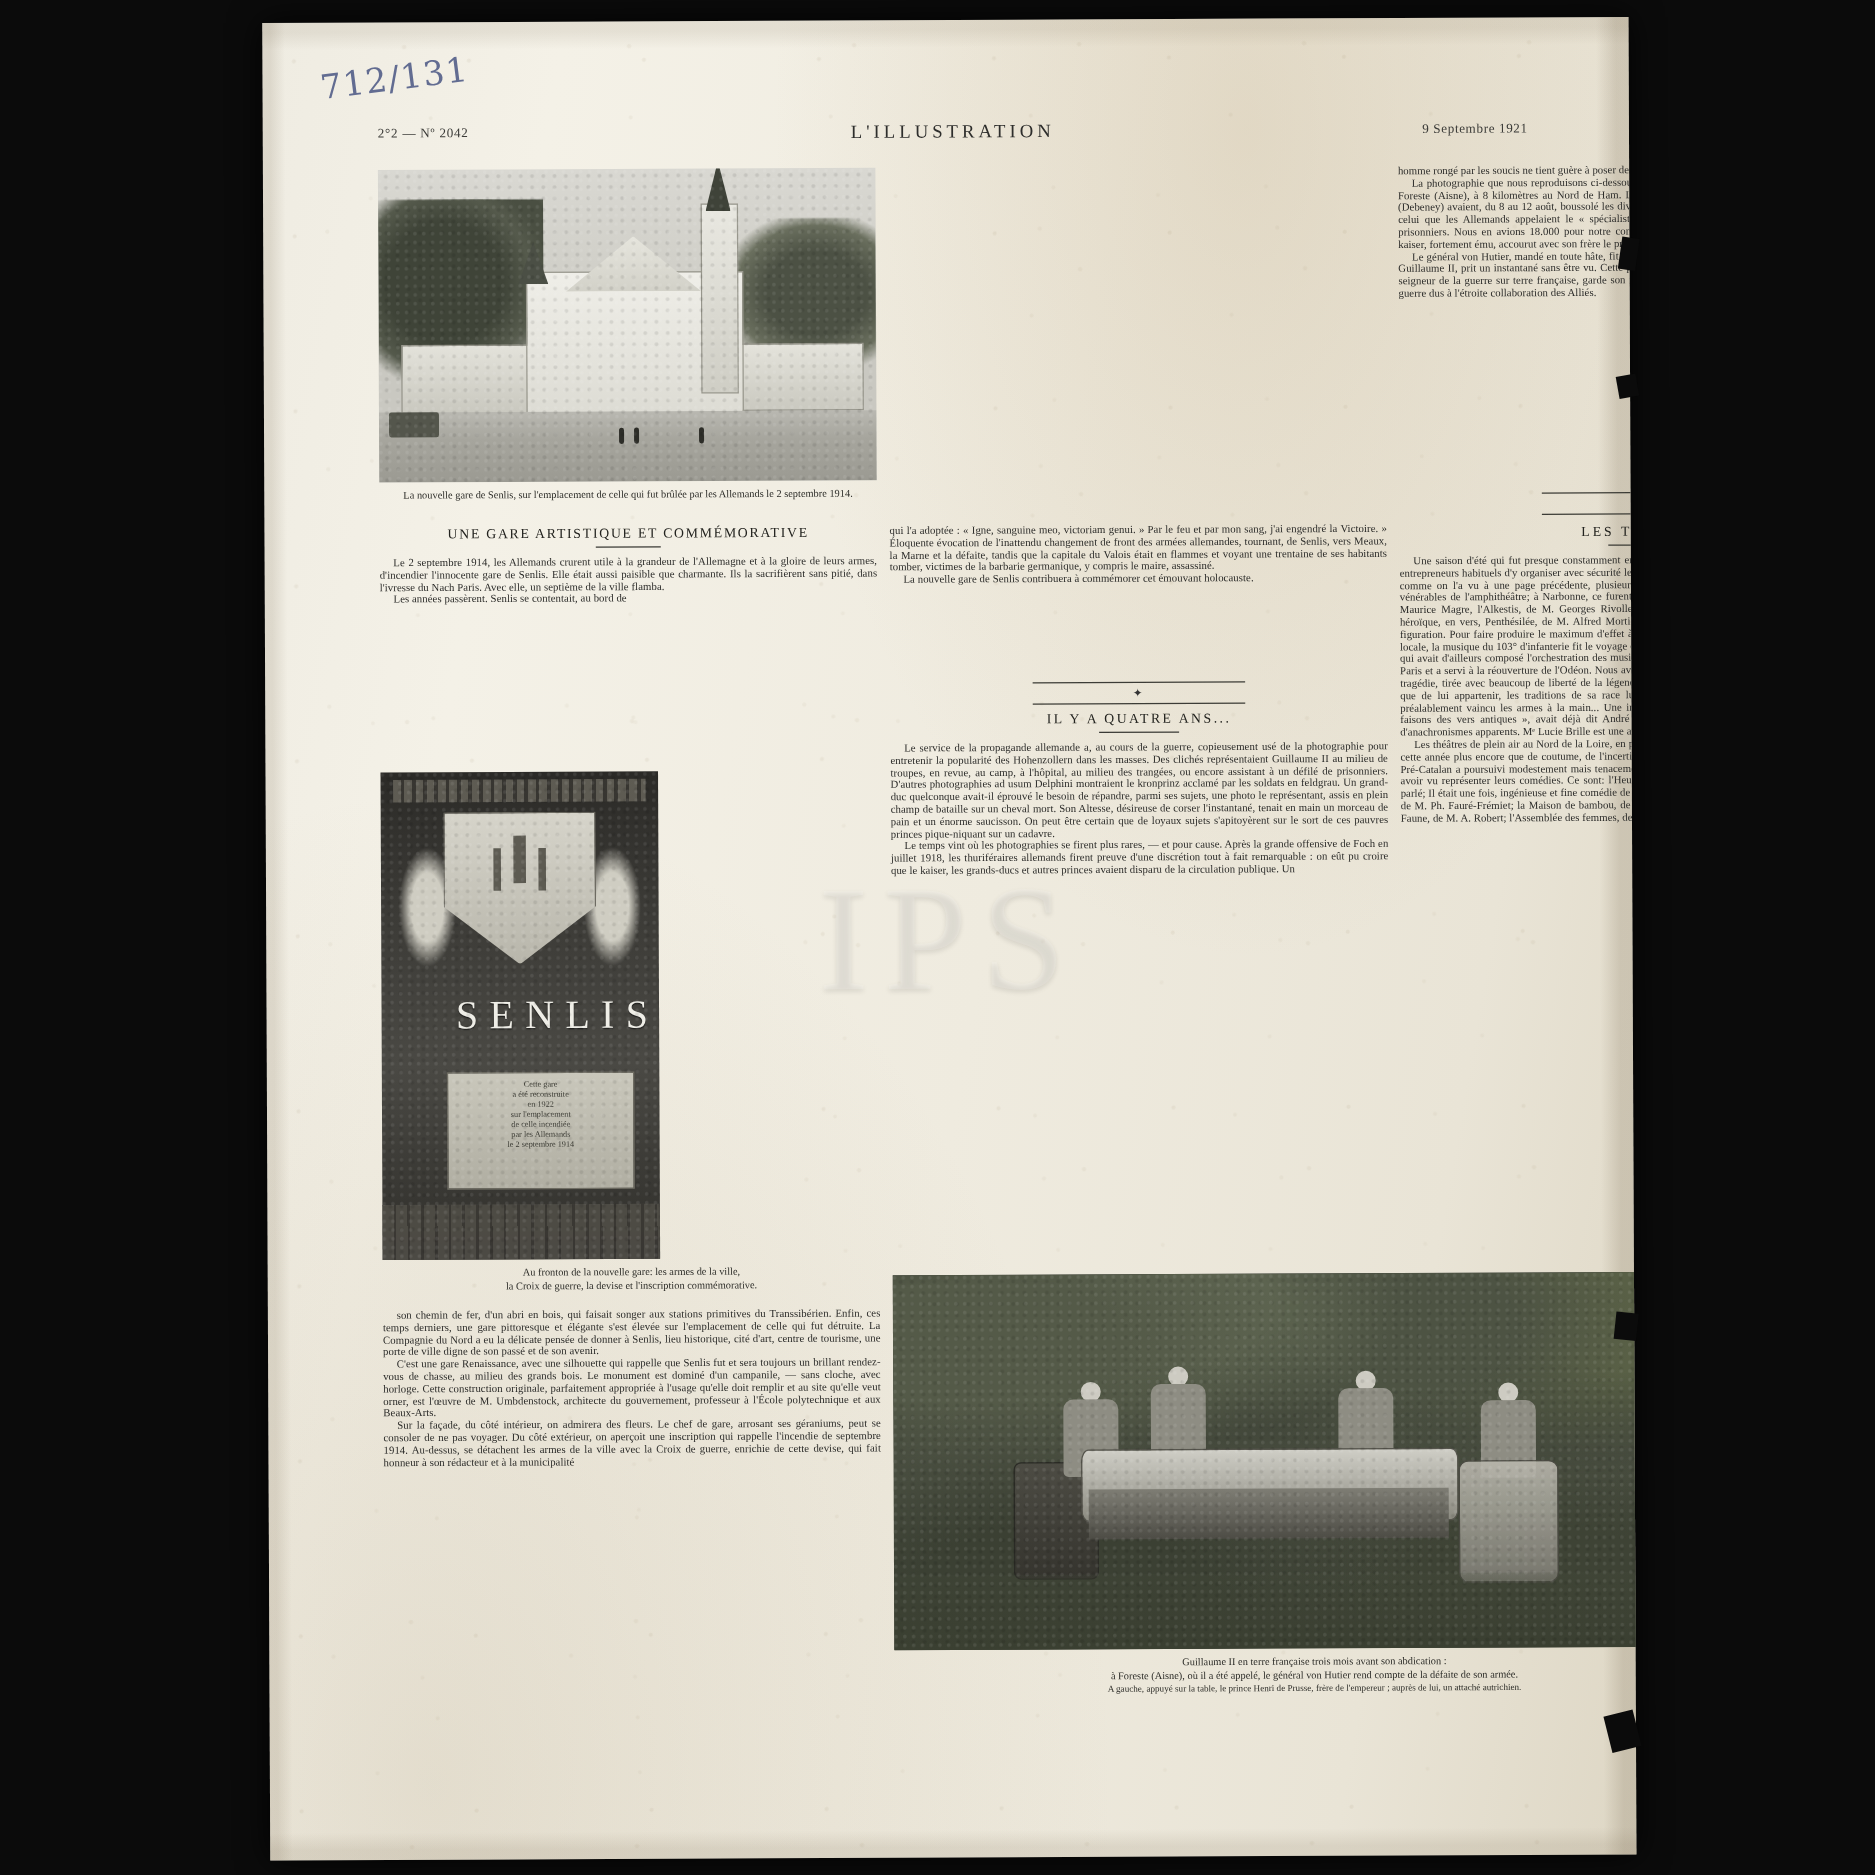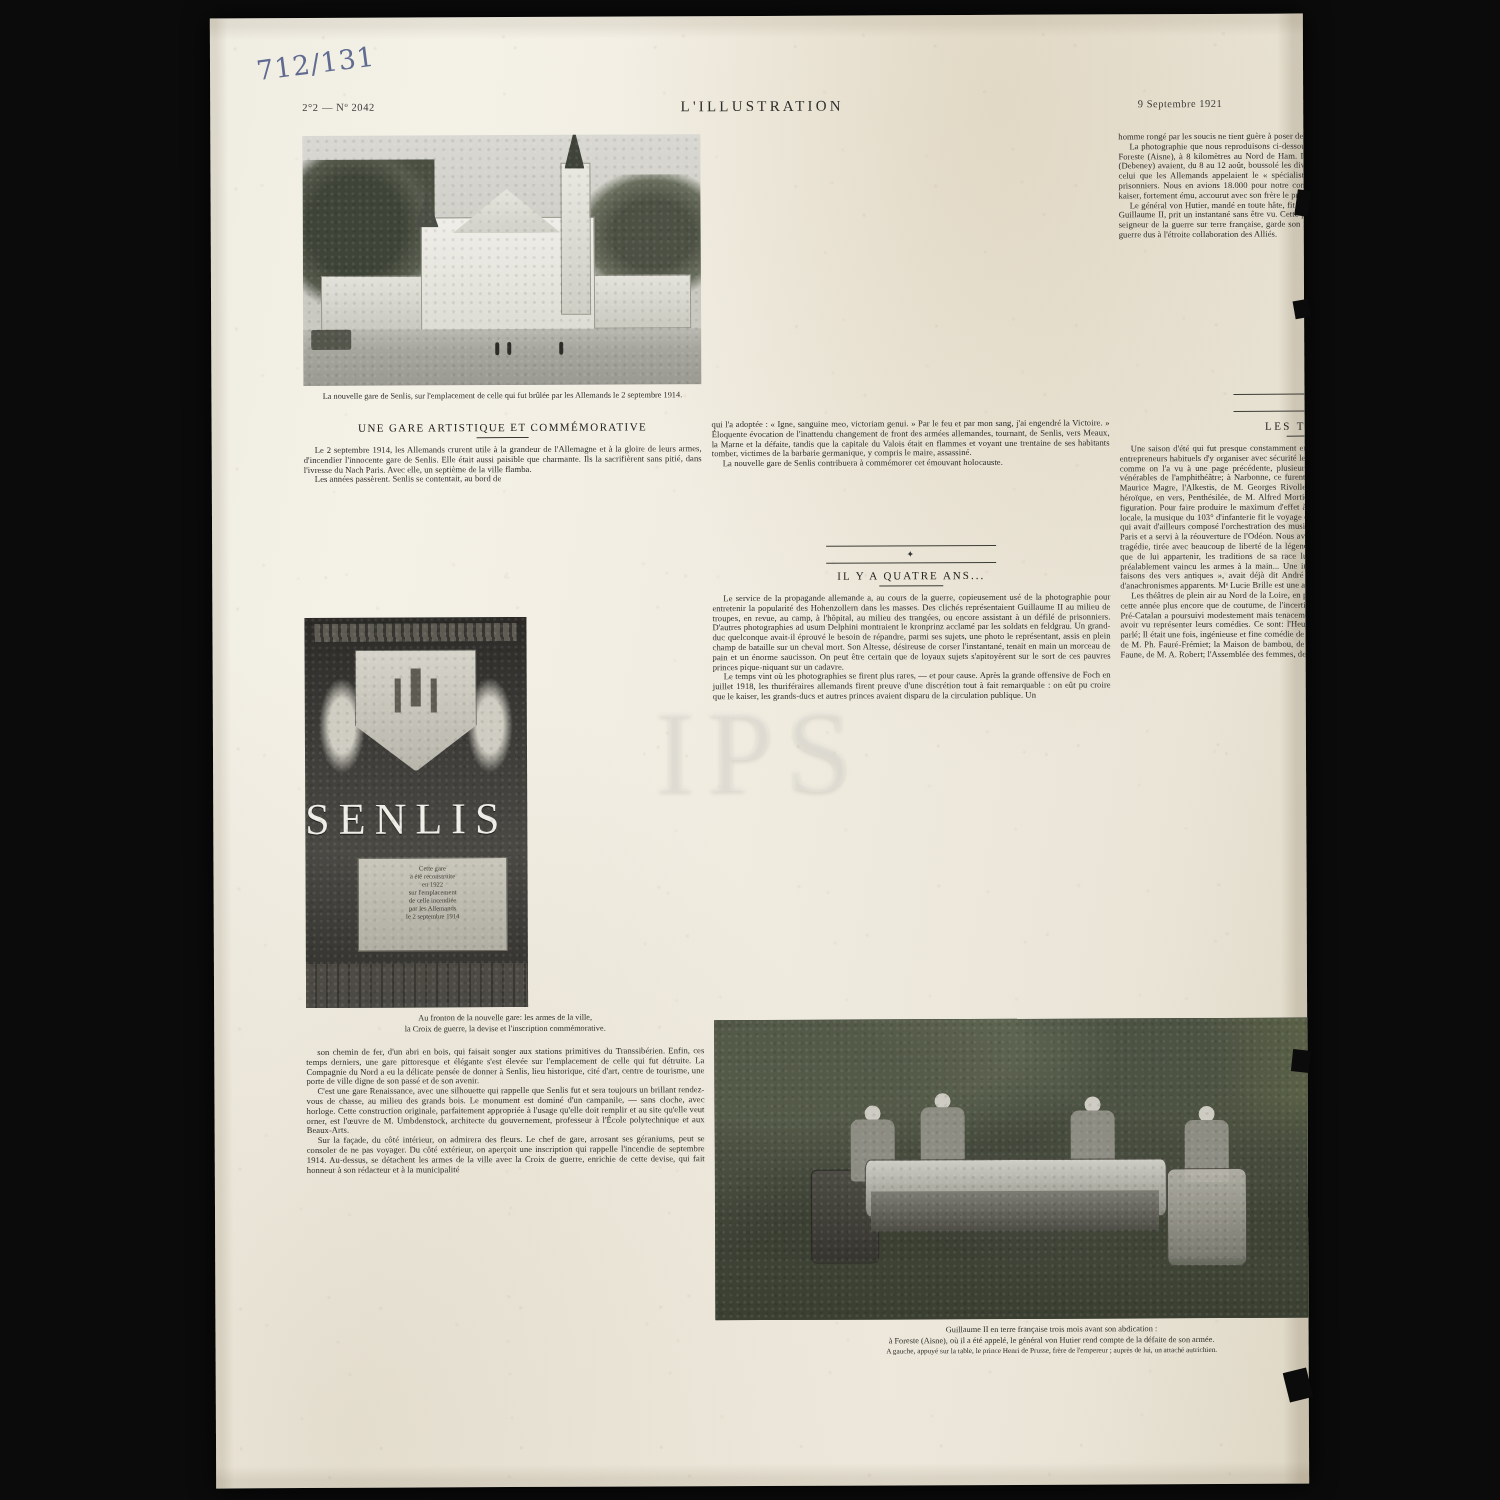--- a/index.html
+++ b/index.html
@@ -155,22 +155,22 @@
     box-shadow:-18px 8px 0 -2px #5d5b52,18px 8px 0 -2px #5d5b52;
   }
   #photo-pediment .wreathL,#photo-pediment .wreathR{
     position:absolute;top:60px;width:46px;height:96px;
     background:radial-gradient(ellipse at 50% 50%, #cfcdc2 0 40%, rgba(0,0,0,0) 70%);
     filter:blur(.6px);
   }
   #photo-pediment .wreathL{left:14px;}
   #photo-pediment .wreathR{right:14px;}
   #photo-pediment .senlis{
-    position:absolute;left:0;right:0;top:176px;text-align:left;
-    font-family:"Liberation Serif",serif;font-size:44px;letter-spacing:9px;
+    position:absolute;left:0;right:0;top:176px;text-align:right;
+    font-family:"Liberation Serif",serif;font-size:32px;letter-spacing:9px;
     color:#efeee7;text-shadow:0 1px 1px rgba(0,0,0,.6);
   }
   #photo-pediment .plaque{
     position:absolute;left:52px;top:240px;width:150px;height:94px;
     background:linear-gradient(180deg,#c9c7bb,#b0aea2);
     border:1px solid #706e64;
     font-size:6.6px;line-height:8px;color:#3a3a33;text-align:center;padding:6px 4px;
     box-sizing:border-box;
   }
   #photo-pediment .plaque span{display:block;}

